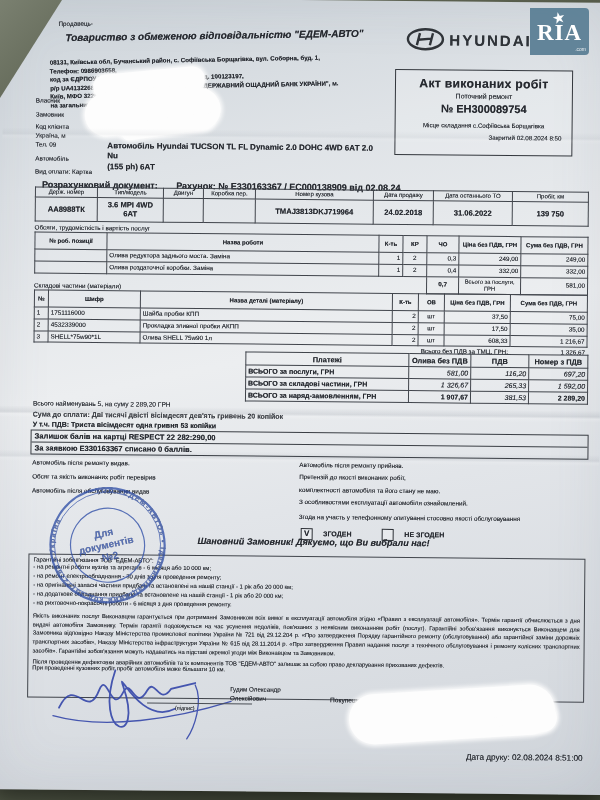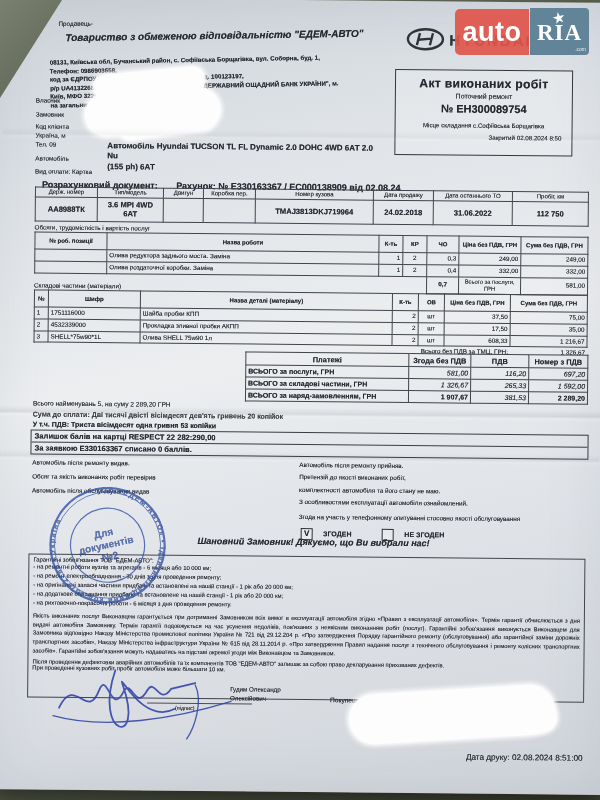--- a/index.html
+++ b/index.html
@@ -107,21 +107,21 @@
           <td class="al">Пробіг, км</td>
         </tr>
         <tr class="b ac" style="height:24px;font-size:7.6px">
           <td>АА8988ТК</td>
           <td>3.6 MPI 4WD 6АТ</td>
           <td></td>
           <td></td>
           <td>TMAJ3813DKJ719964</td>
           <td>24.02.2018</td>
           <td>31.06.2022</td>
-          <td>112 750</td>
+          <td>139 750</td>
         </tr>
       </tbody>
         </table>
 
       <div class="abs f6" style="left:33px;top:226px">Обсяги, трудомісткість і вартість послуг</div>
       <table class="tbl abs" style="left:33px;top:234px;width:553px">
         <colgroup>
             <col style="width:72px">
             <col style="width:272px">
             <col style="width:24px">
@@ -225,21 +225,21 @@
       <table class="tbl abs" style="left:245px;top:352px;width:342px">
         <colgroup>
             <col style="width:163px">
             <col style="width:62px">
             <col style="width:58px">
             <col style="width:59px">
           </colgroup>
         <tbody>
             <tr class="b ac" style="height:13px;font-size:7.4px">
           <td>Платежі</td>
-          <td>Згода без ПДВ</td>
+          <td>Олива без ПДВ</td>
           <td>ПДВ</td>
           <td>Номер з ПДВ</td>
         </tr>
         <tr style="height:12px;font-size:7px">
           <td class="b al">ВСЬОГО за послуги, ГРН</td>
           <td class="ar i">581,00</td>
           <td class="ar i">116,20</td>
           <td class="ar i">697,20</td>
         </tr>
         <tr style="height:12px;font-size:7px">
@@ -343,21 +343,18 @@
       <div class="blob" style="left:500px;top:700px;width:60px;height:28px;transform:rotate(6deg)"></div>
 
       <div class="crease" style="top:408px"></div>
       <div class="crease" style="top:452px;opacity:.7"></div>
       <div class="crease" style="top:130px;opacity:.5"></div>
     </div>
   </div>
 
   <div class="foldcorner"></div>
 
-  <div class="sticker" style="left:455px;top:9px;width:74px;height:46px;background:rgba(224,85,75,.92);border-radius:5px 0 0 5px;display:flex;align-items:center;justify-content:center">
-    <span class="b" style="font-size:27px;color:#fff;letter-spacing:.5px">auto</span>
-  </div>
   <div class="sticker" style="left:530px;top:8px;width:59px;height:47px;background:rgba(93,128,150,.96);border-radius:0 4px 4px 0">
     <span style="position:absolute;left:22px;top:1px;color:#fff;font-size:15px;transform:rotate(-12deg)">★</span>
     <span class="b" style="position:absolute;left:7px;top:12px;font-family:'Liberation Serif',serif;font-size:23px;color:#fff;letter-spacing:1px">RIA</span>
     <span style="position:absolute;right:3px;bottom:3px;font-size:5px;color:rgba(255,255,255,.85)">.com</span>
   </div>
 </div>
 
 </body></html>

